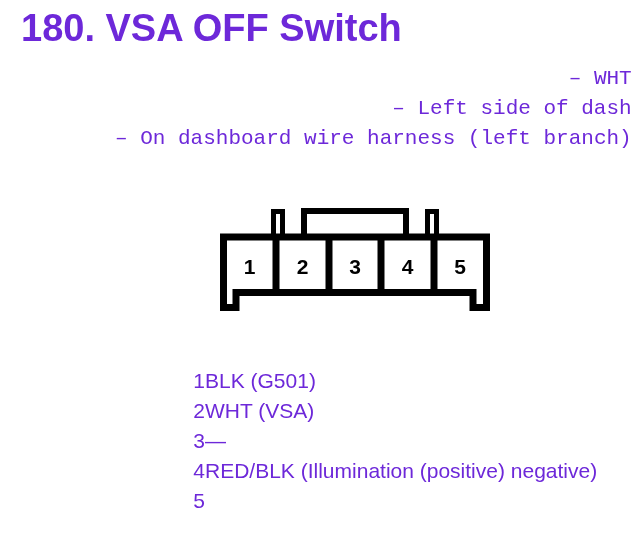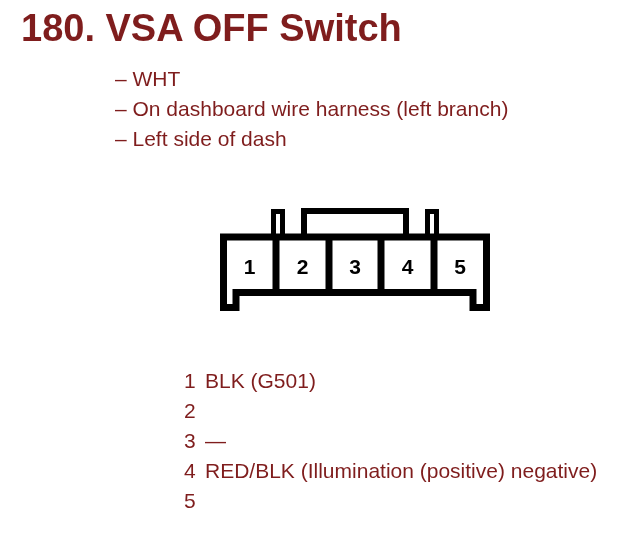--- a/index.html
+++ b/index.html
@@ -5,42 +5,44 @@
   html, body {
     margin: 0;
     padding: 0;
     background: #ffffff;
   }
   .page {
     position: relative;
     width: 640px;
     height: 538px;
     background: #ffffff;
-    color: #7f1d1d;
+    color: #6d28d9;
     font-family: "Liberation Sans", sans-serif;
     overflow: hidden;
+    text-align: right;
   }
   .page-title {
     position: absolute;
     left: 21px;
     top: 6px;
     margin: 0;
     font-size: 38px;
     line-height: 44px;
     font-weight: 700;
     letter-spacing: 0px;
     white-space: nowrap;
   }
   .detail-list {
     position: absolute;
     left: 115px;
     top: 64px;
     font-size: 21px;
     line-height: 30px;
     white-space: nowrap;
+    font-family: Liberation Mono, monospace;
   }
   .connector-diagram {
     position: absolute;
     left: 200px;
     top: 200px;
     width: 300px;
     height: 120px;
   }
   .pin-legend {
     position: absolute;
@@ -65,22 +67,22 @@
 </style>
 </head>
 <body>
 
 <div class="page">
 
   <h1 class="page-title">180. VSA OFF Switch</h1>
 
   <div class="detail-list">
     <div class="detail-item">– WHT</div>
+    <div class="detail-item">– Left side of dash</div>
     <div class="detail-item">– On dashboard wire harness (left branch)</div>
-    <div class="detail-item">– Left side of dash</div>
   </div>
 
   <svg class="connector-diagram" viewBox="0 0 300 120" xmlns="http://www.w3.org/2000/svg">
     <g stroke="#000000" fill="#ffffff">
 
       <rect x="73.5" y="11.5" width="9" height="29" stroke-width="5"></rect>
       <rect x="227.5" y="11.5" width="9" height="29" stroke-width="5"></rect>
       <rect x="104" y="11" width="102" height="26" stroke-width="6"></rect>
 
       <path stroke-width="7" d="M 23.5 37 H 286.5 V 107.5 H 273 V 92.5 H 36 V 107.5 H 23.5 Z"></path>
@@ -102,20 +104,21 @@
     </g>
   </svg>
 
   <div class="pin-legend">
     <div class="legend-row">
       <span class="pin-num">1</span>
       <span class="pin-desc">BLK (G501)</span>
     </div>
     <div class="legend-row">
       <span class="pin-num">2</span>
+      <span class="pin-desc">WHT (VSA)</span>
     </div>
     <div class="legend-row">
       <span class="pin-num">3</span>
       <span class="pin-desc">—</span>
     </div>
     <div class="legend-row">
       <span class="pin-num">4</span>
       <span class="pin-desc">RED/BLK (Illumination (positive) negative)</span>
     </div>
     <div class="legend-row">

